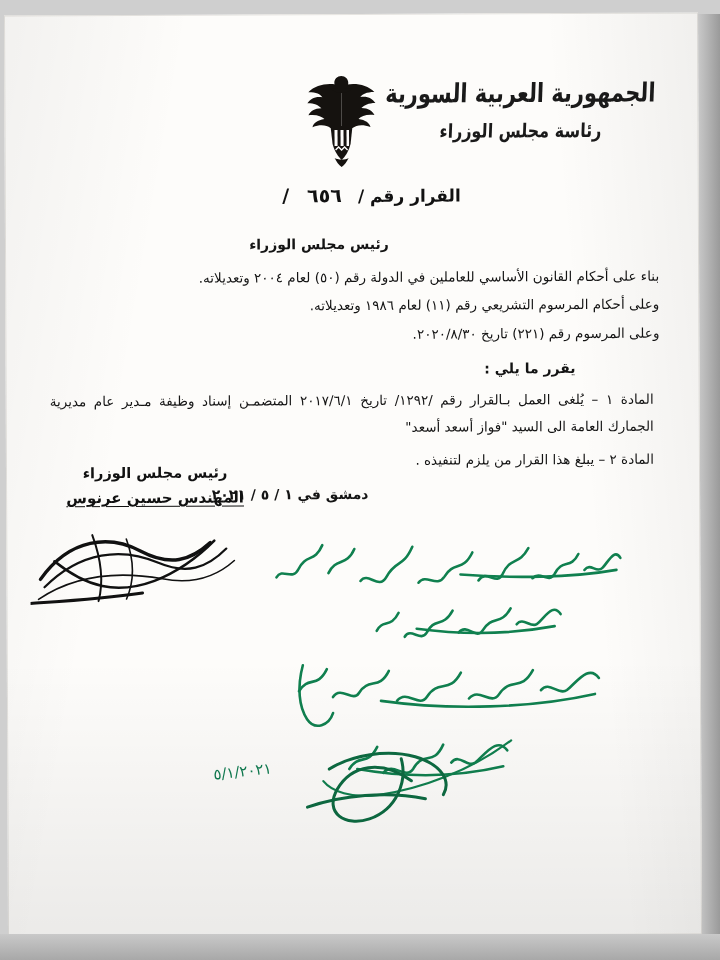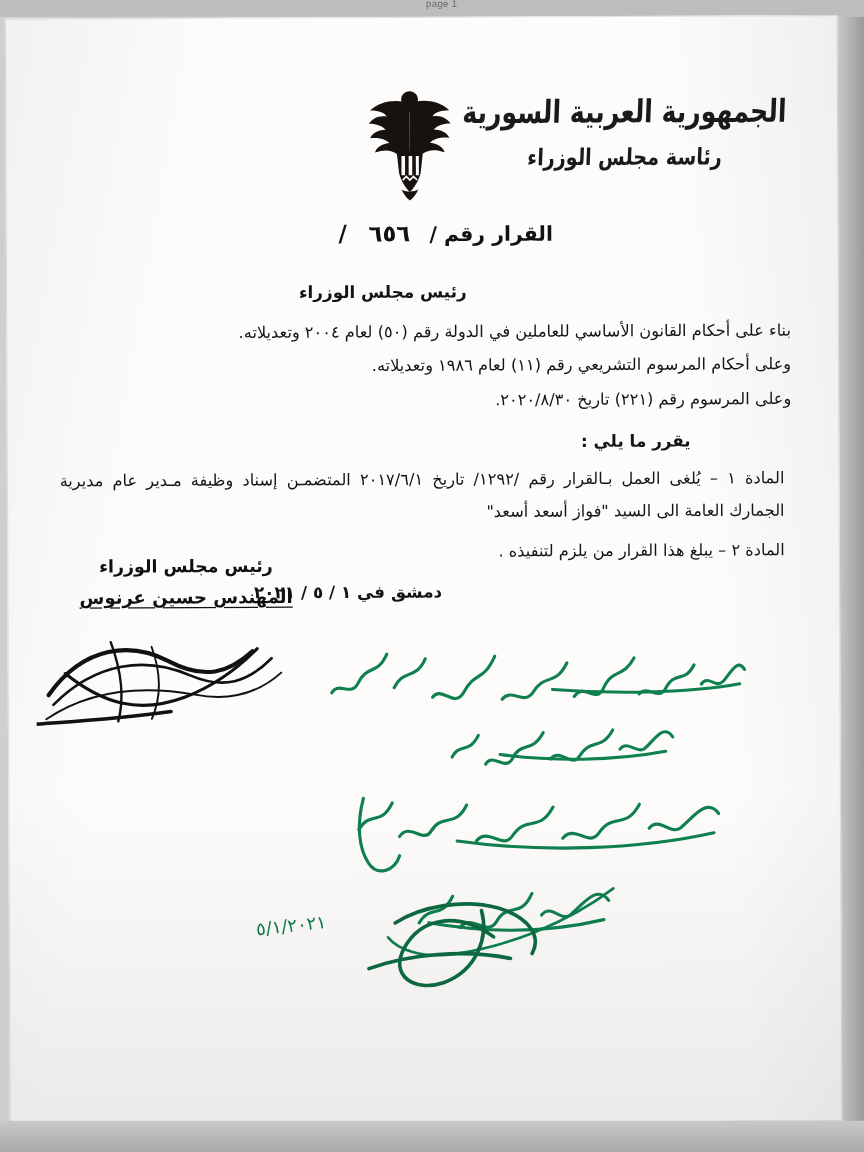--- a/index.html
+++ b/index.html
@@ -238,23 +238,20 @@
     font-family: "DejaVu Sans", sans-serif;
     transform: rotate(-6deg);
     letter-spacing: 1px;
   }
 </style>
 </head>
 <body>
 
 <div id="scan">
 
-  <div class="top-strip">
-    <span class="page-label">page 1</span>
-  </div>
 
   <div class="right-shadow"></div>
 
   <div class="sheet">
 
     <div class="header">
 
       <div class="emblem">
         <svg width="74" height="96" viewBox="0 0 74 96" xmlns="http://www.w3.org/2000/svg">
           <g fill="#15120f">

